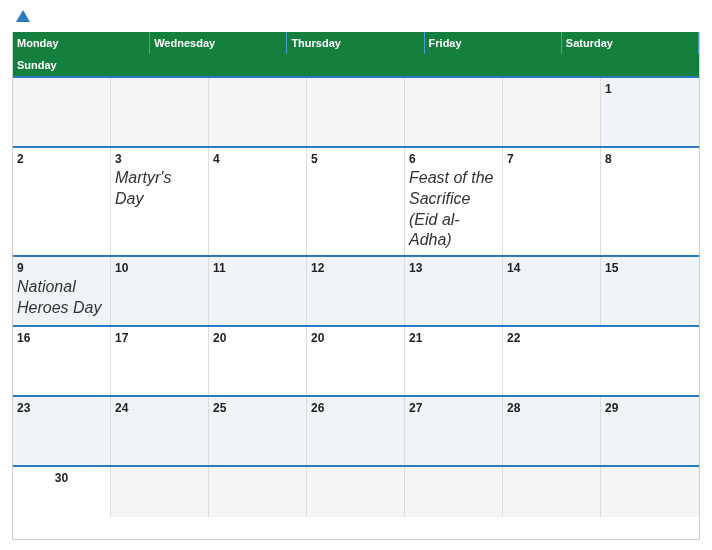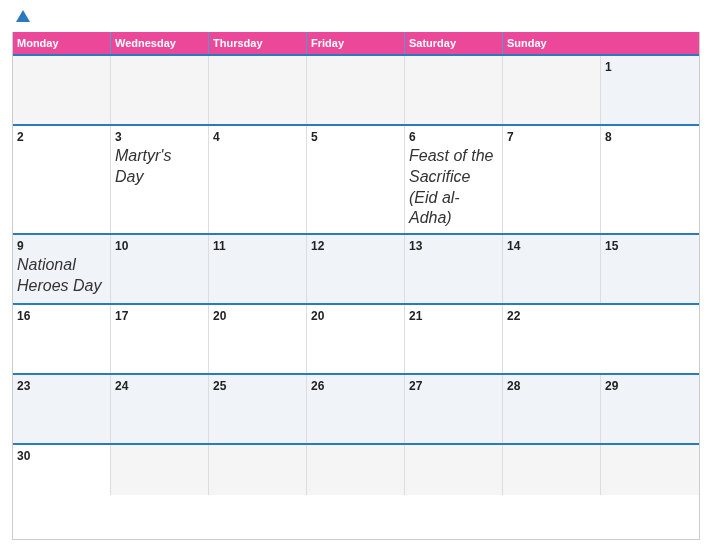--- a/index.html
+++ b/index.html
@@ -66,22 +66,22 @@
       text-align: right;
     }
     
     .calendar {
       flex: 1;
       border: 1px solid #ccc;
       border-top: none;
     }
     .cal-header {
       display: grid;
-      grid-template-columns: repeat(7, 1fr);
-      background: #ec4899;
+      grid-template-columns: repeat(5, 1fr);
+      background: #15803d;
     }
     .cal-header-cell {
       color: #fff;
       font-size: 11px;
       font-weight: bold;
       padding: 5px 4px;
       text-align: left;
       border-right: 1px solid #4a9ad4;
     }
     .cal-header-cell:last-child {
@@ -122,20 +122,21 @@
     }
     .event-text {
       font-size: 16px;
       color: #333;
       line-height: 1.3;
       font-style: italic;
     }
     
     .cal-row.last-row .cal-cell {
       min-height: 50px;
+      text-align: center;
     }
   </style>
 </head>
 <body>
 
 <div class="page">
 
   <div class="header">
     <div class="logo">
       <span class="logo-general"></span>

